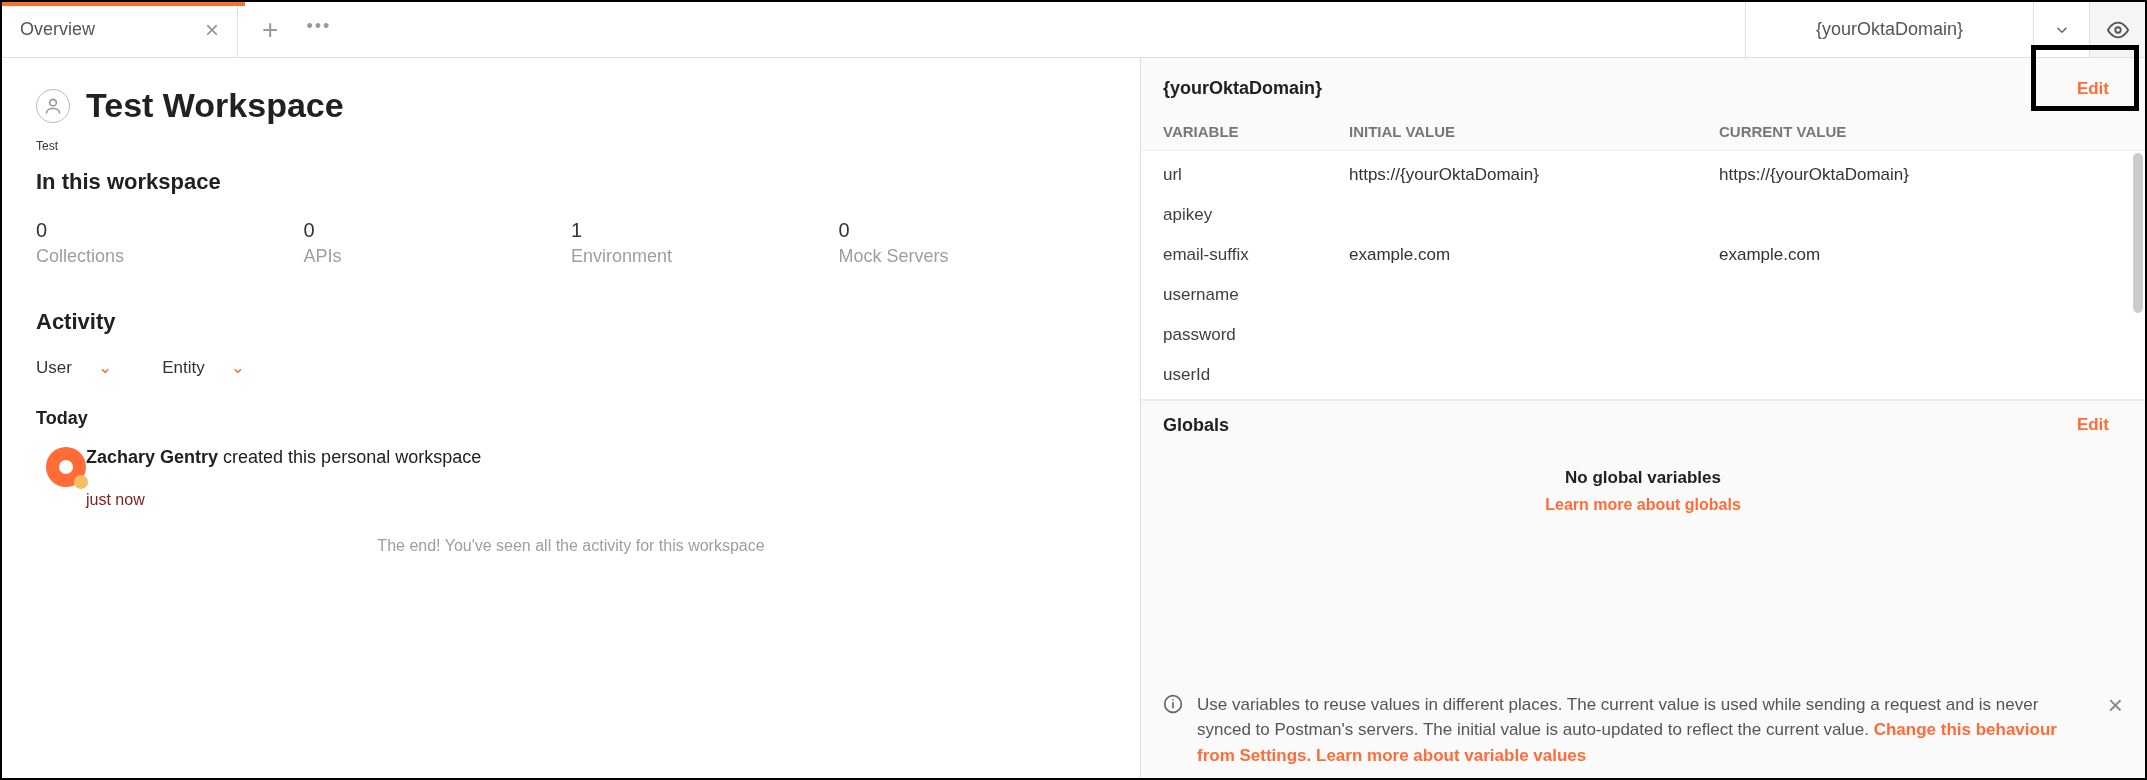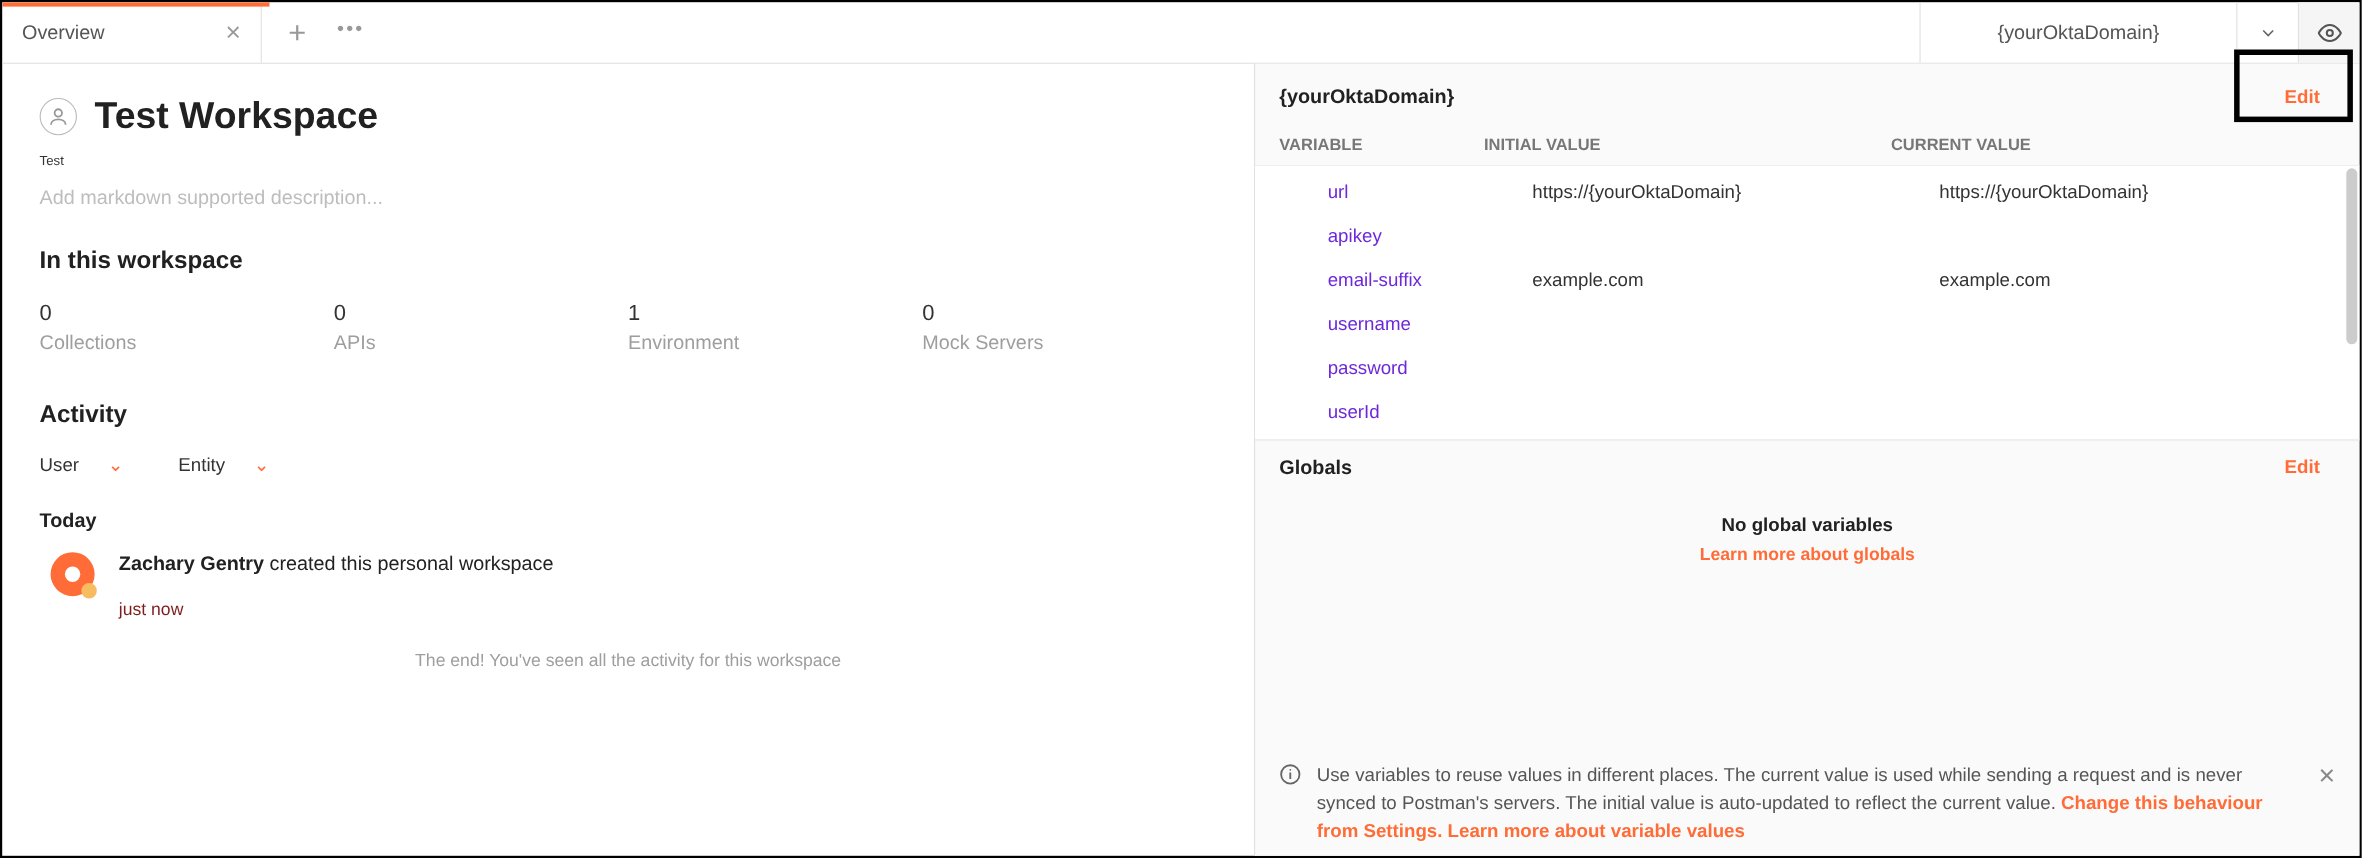--- a/index.html
+++ b/index.html
@@ -30,41 +30,41 @@
   .section-h { font-size: 22px; font-weight:700; margin-bottom: 24px; }
   .stats { display:flex; gap: 0; margin-bottom: 42px; }
   .stat { width: 300px; }
   .stat .num { font-size: 20px; color:#333; margin-bottom: 4px;}
   .stat .lbl { font-size: 18px; color:#9e9e9e; }
   .activity-h { font-size: 22px; font-weight:700; margin-bottom: 22px; }
   .filters { display:flex; gap: 50px; align-items:center; margin-bottom: 30px; font-size:17px; }
   .filter { display:flex; align-items:center; gap: 26px; color:#333; font-weight:500; }
   .chev { color:#ff6c37; }
   .today { font-size: 18px; font-weight:600; margin-bottom: 18px; }
-  .event { display:flex; gap: 22px; align-items:flex-start; margin-bottom: 28px; padding-left:10px; }
+  .event { display:flex; align-items:flex-start; margin-bottom: 28px; padding-left:10px; }
   .avatar { width:40px; height:40px; border-radius:50%; background:#ff6c37; display:flex; align-items:center; justify-content:center; position:relative; flex-shrink:0; }
   .avatar svg circle { fill:#fff; }
   .avatar::after { content:""; position:absolute; right:-2px; bottom:-2px; width:14px; height:14px; background:#f7bc60; border-radius:50%; }
   .event-text { font-size:18px; }
   .event-user { font-weight:600; }
   .event-time { color:#7f1d1d; margin-top:23px; }
   .end-text { text-align:center; color:#9e9e9e; font-size:16px; margin-top: 12px; }
 
   
   .panel { flex:1; border-left:1px solid #e0e0e0; background:#fafafa; display:flex; flex-direction:column; position:relative; }
   .panel-head { display:flex; align-items:center; padding: 20px 22px 10px; }
   .panel-head-title { font-size:18px; font-weight:700; flex:1; }
   .panel-edit { color:#ff6c37; font-weight:600; font-size:17px; cursor:pointer; margin-right:14px; }
   .var-header { display:flex; padding: 14px 22px 10px; font-size:15px; color:#777; font-weight:600; }
   .col-var { width:186px; }
   .col-init { width:370px; }
   .col-cur { flex:1; }
   .var-body { background:#fff; padding: 4px 0; max-height: 260px; overflow-y:auto; border-top:1px solid #eee; border-bottom:1px solid #eee; position:relative;}
   .var-row { display:flex; padding: 10px 22px; font-size:17px; }
-  .var-row .v { width:186px; color:#6d28d9;margin-left:44px; }
+  .var-row .v { width:186px; color:#404040; }
   .var-row .i { width:370px; color:#333; }
   .var-row .c { flex:1; color:#333; }
   .scroll-thumb { position:absolute; right:2px; top:2px; height:160px; width:10px; background:#ccc; border-radius:5px; }
 
   .globals-head { display:flex; align-items:flex-start; padding: 14px 22px; border-top:1px solid #eee; }
   .globals-head .t { flex:1; font-weight:700; font-size:18px; }
   .globals-empty { text-align:center; padding: 18px 120px 6px; }
   .globals-empty .title { font-weight:700; font-size:17px; margin-bottom:8px;}
   .globals-empty .desc { color:#666; font-size:17px; margin-bottom:6px; }
   .link { color:#ff6c37; font-weight:600; cursor:pointer; }
@@ -116,21 +116,20 @@
     <div class="ws-title-row">
       <div class="ws-icon">
         <svg width="20" height="20" viewBox="0 0 24 24" fill="none" stroke="#999" stroke-width="2">
             <circle cx="12" cy="8" r="4"></circle>
             <path d="M4 21c0-4 4-6 8-6s8 2 8 6"></path>
           </svg>
       </div>
       <div class="ws-title">Test Workspace</div>
     </div>
     <div class="ws-sub">Test</div>
-    <div class="ws-desc">Add markdown supported description...</div>
 
     <div class="section-h">In this workspace</div>
     <div class="stats">
       <div class="stat">
         <div class="num">0</div>
         <div class="lbl">Collections</div>
       </div>
       <div class="stat">
         <div class="num">0</div>
         <div class="lbl">APIs</div>

